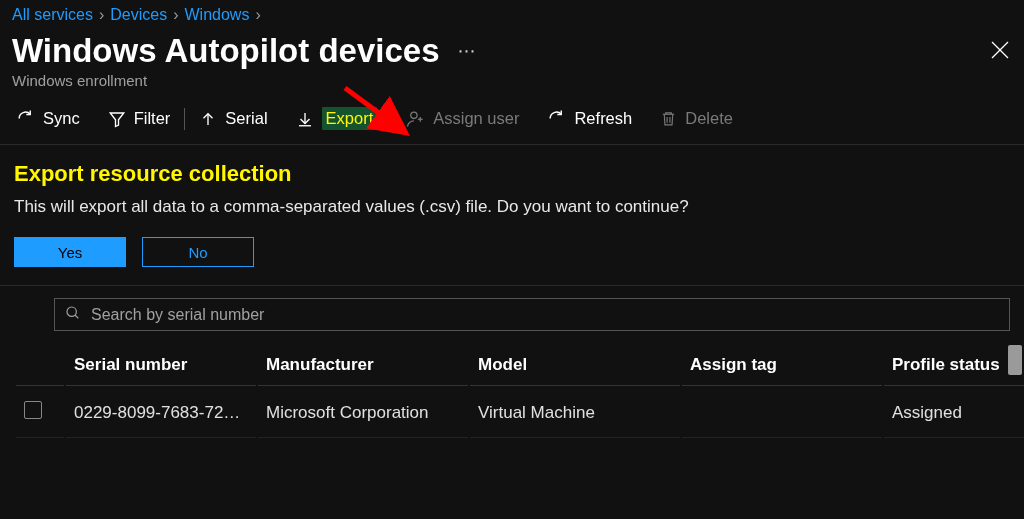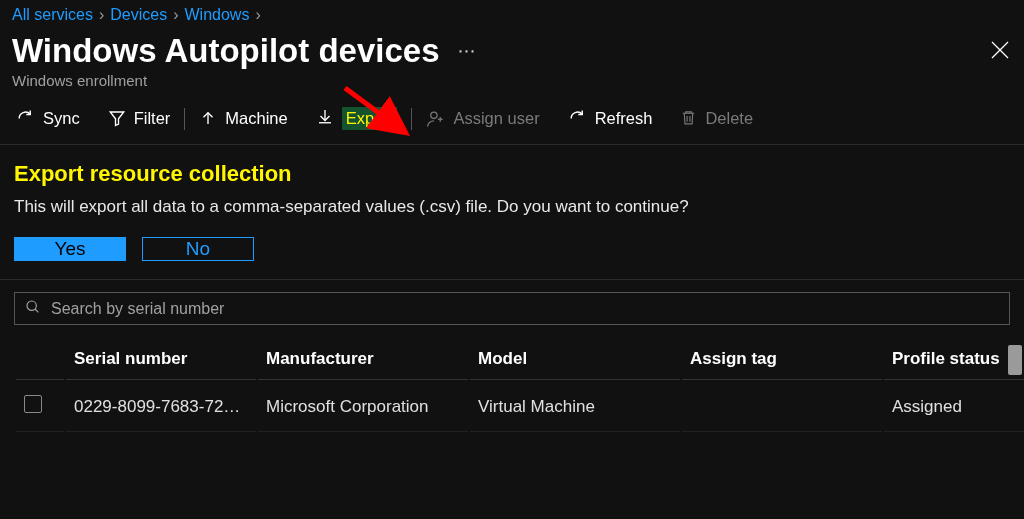--- a/index.html
+++ b/index.html
@@ -16,36 +16,36 @@
     .breadcrumbs { display:flex; gap:6px; padding:6px 12px 6px 12px; font-size:16px; }
     .breadcrumbs a { color:#1f9cff; text-decoration:none; cursor:pointer; }
     .breadcrumbs .chev { color:#999; }
     .header-row { display:flex; align-items:center; padding:2px 14px 2px 12px; }
     .page-title { font-size:33px; font-weight:600; color:#fff; }
     .more-dots { margin-left:18px; color:#ccc; font-size:18px; letter-spacing:2px; cursor:pointer; }
     .close-x { margin-left:auto; cursor:pointer; }
     .close-x svg { stroke:#fff; }
     .subtitle { padding:0 12px 8px 12px; color:#a0a0a0; font-size:15px; }
     .toolbar { display:flex; align-items:center; gap:0; padding:10px 12px 14px 12px; border-bottom:1px solid #2a2a2a; }
-    .tool { display:flex; gap:8px; padding:0 14px; cursor:pointer; font-size:16.5px; }
+    .tool { display:flex; align-items:center; gap:8px; padding:0 14px; cursor:pointer; font-size:16.5px; }
     .tool.first { padding-left:4px; }
     .tool .ico { display:inline-flex; }
     .tool.disabled { color:#7a7a7a; cursor:default; }
     .tool.disabled svg { stroke:#7a7a7a; fill:none; }
     .vdiv { width:1px; height:22px; background:#555; }
     .tool.highlight span.lbl { background:#14532d; color:#fff600; padding:2px 4px; border-radius:1px; }
     .prompt { padding:16px 14px 18px 14px; border-bottom:1px solid #2a2a2a; }
     .prompt-title { color:#fff600; font-size:22px; font-weight:600; margin-bottom:10px; }
     .prompt-text { color:#e8e8e8; font-size:17px; margin-bottom:20px; }
     .btn-row { display:flex; gap:16px; }
-    .btn { width:112px; height:24px; display:flex; align-items:center; justify-content:center; font-size:19px; cursor:pointer; border:1px solid #1f9cff; }
+    .btn { width:112px; height:30px; display:flex; align-items:center; justify-content:center; font-size:15px; cursor:pointer; border:1px solid #1f9cff; }
     .btn.primary { background:#1f9cff; color:#000; }
     .btn.secondary { background:transparent; color:#1f9cff; }
     .content { padding:12px 14px 0 14px; }
-    .search-box { display:flex; align-items:center; border:1px solid #555; padding:6px 10px; gap:10px; }
+    .search-box { display:flex; align-items:center; border:1px solid #555; padding:6px 10px; gap:10px;margin-left:40px; }
     .search-box input { flex:1; background:transparent; border:none; outline:none; color:#fff; font-size:16px; }
     .search-box input::placeholder { color:#a0a0a0; }
     .table { width:100%; margin-top:12px; table-layout:fixed; }
     .table .th { color:#fff; font-weight:600; font-size:17px; text-align:left; padding:10px 8px; border-bottom:1px solid #333; }
     .table .td { color:#e0e0e0; font-size:17px; padding:13px 8px; border-bottom:1px solid #222; white-space:nowrap; overflow:hidden; text-overflow:ellipsis; }
     .chk { width:18px; height:18px; border:1px solid #888; border-radius:2px; display:inline-block; cursor:pointer; }
     .col-chk { width:48px; }
     .col-sn { width:190px; }
     .col-mf { width:210px; }
     .col-md { width:210px; }
@@ -97,21 +97,21 @@
     <span class="lbl">Filter</span>
   </div>
   <div class="vdiv"></div>
   <div class="tool">
     <span class="ico">
       <svg width="18" height="18" viewBox="0 0 24 24" fill="none" stroke="#fff" stroke-width="1.8">
           <line x1="12" y1="20" x2="12" y2="5"></line>
           <polyline points="6 11 12 5 18 11" fill="none"></polyline>
         </svg>
     </span>
-    <span class="lbl">Machine</span>
+    <span class="lbl">Serial</span>
   </div>
   <div class="tool highlight">
     <span class="ico">
       <svg width="18" height="18" viewBox="0 0 24 24" fill="none" stroke="#fff" stroke-width="1.8">
           <line x1="12" y1="4" x2="12" y2="18"></line>
           <polyline points="6 12 12 18 18 12" fill="none"></polyline>
           <line x1="4" y1="21" x2="20" y2="21"></line>
         </svg>
     </span>
     <span class="lbl">Export</span>

